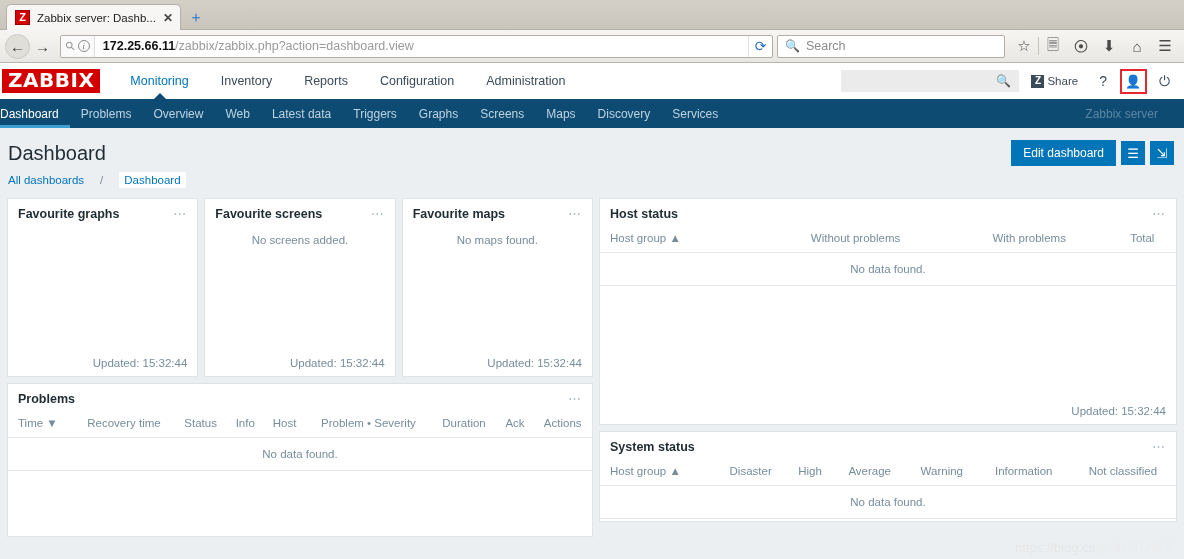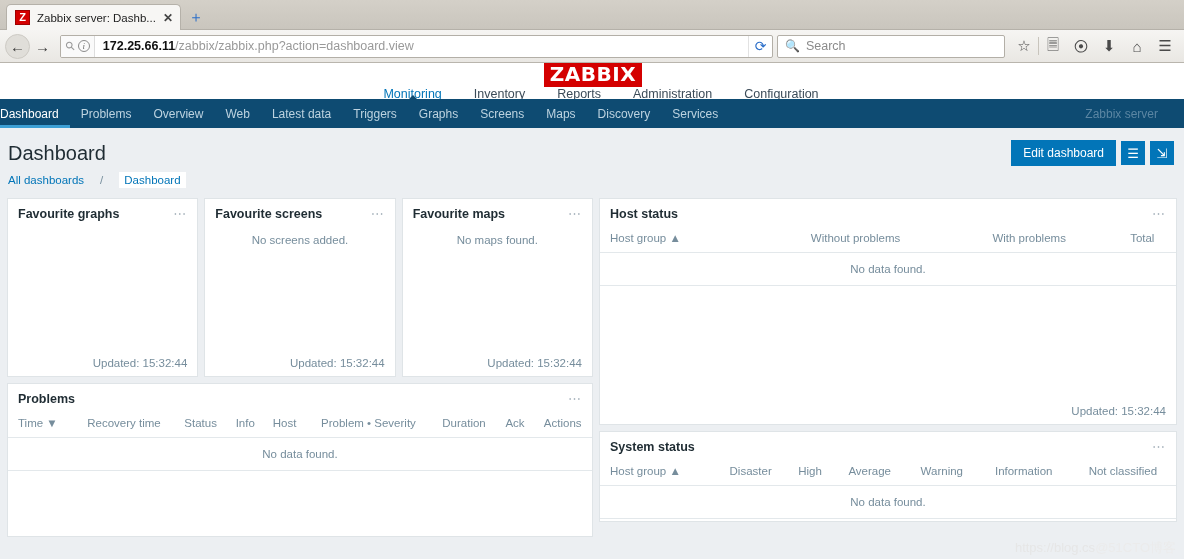--- a/index.html
+++ b/index.html
@@ -125,21 +125,20 @@
     color: #4a4a4a; font-size: 15px;
   }
   .tool-sep { width:1px; height:18px; background:#c8c4bc; }
 
   
   .zbx-header {
     height: 36px; background: #fff;
     display: flex; align-items: center;
     padding-left: 0px;
     border-bottom: none;
-    flex-direction: column;
   }
   .zbx-logo {
     background: #d40000;
     color: #fff;
     font-family: "DejaVu Sans", sans-serif;
     font-weight: bold;
     font-size: 20px;
     letter-spacing: 0.5px;
     padding: 1px 6px 2px 6px;
     margin-left: 2px;
@@ -368,22 +367,22 @@
   <div class="tool-icon">⌂</div>
   <div class="tool-icon">☰</div>
 </div>
 
 <div class="zbx-header">
   <div class="zbx-logo">ZABBIX</div>
   <div class="zbx-menu">
     <div class="zbx-menu-item active">Monitoring</div>
     <div class="zbx-menu-item">Inventory</div>
     <div class="zbx-menu-item">Reports</div>
+    <div class="zbx-menu-item">Configuration</div>
     <div class="zbx-menu-item">Administration</div>
-    <div class="zbx-menu-item">Configuration</div>
   </div>
   <div class="zbx-header-right">
     <div class="zbx-search">
       <span class="search-glass">🔍</span>
     </div>
     <div class="share-btn">
       <span class="share-z">Z</span>
       <span>Share</span>
     </div>
     <div class="help-btn">?</div>

